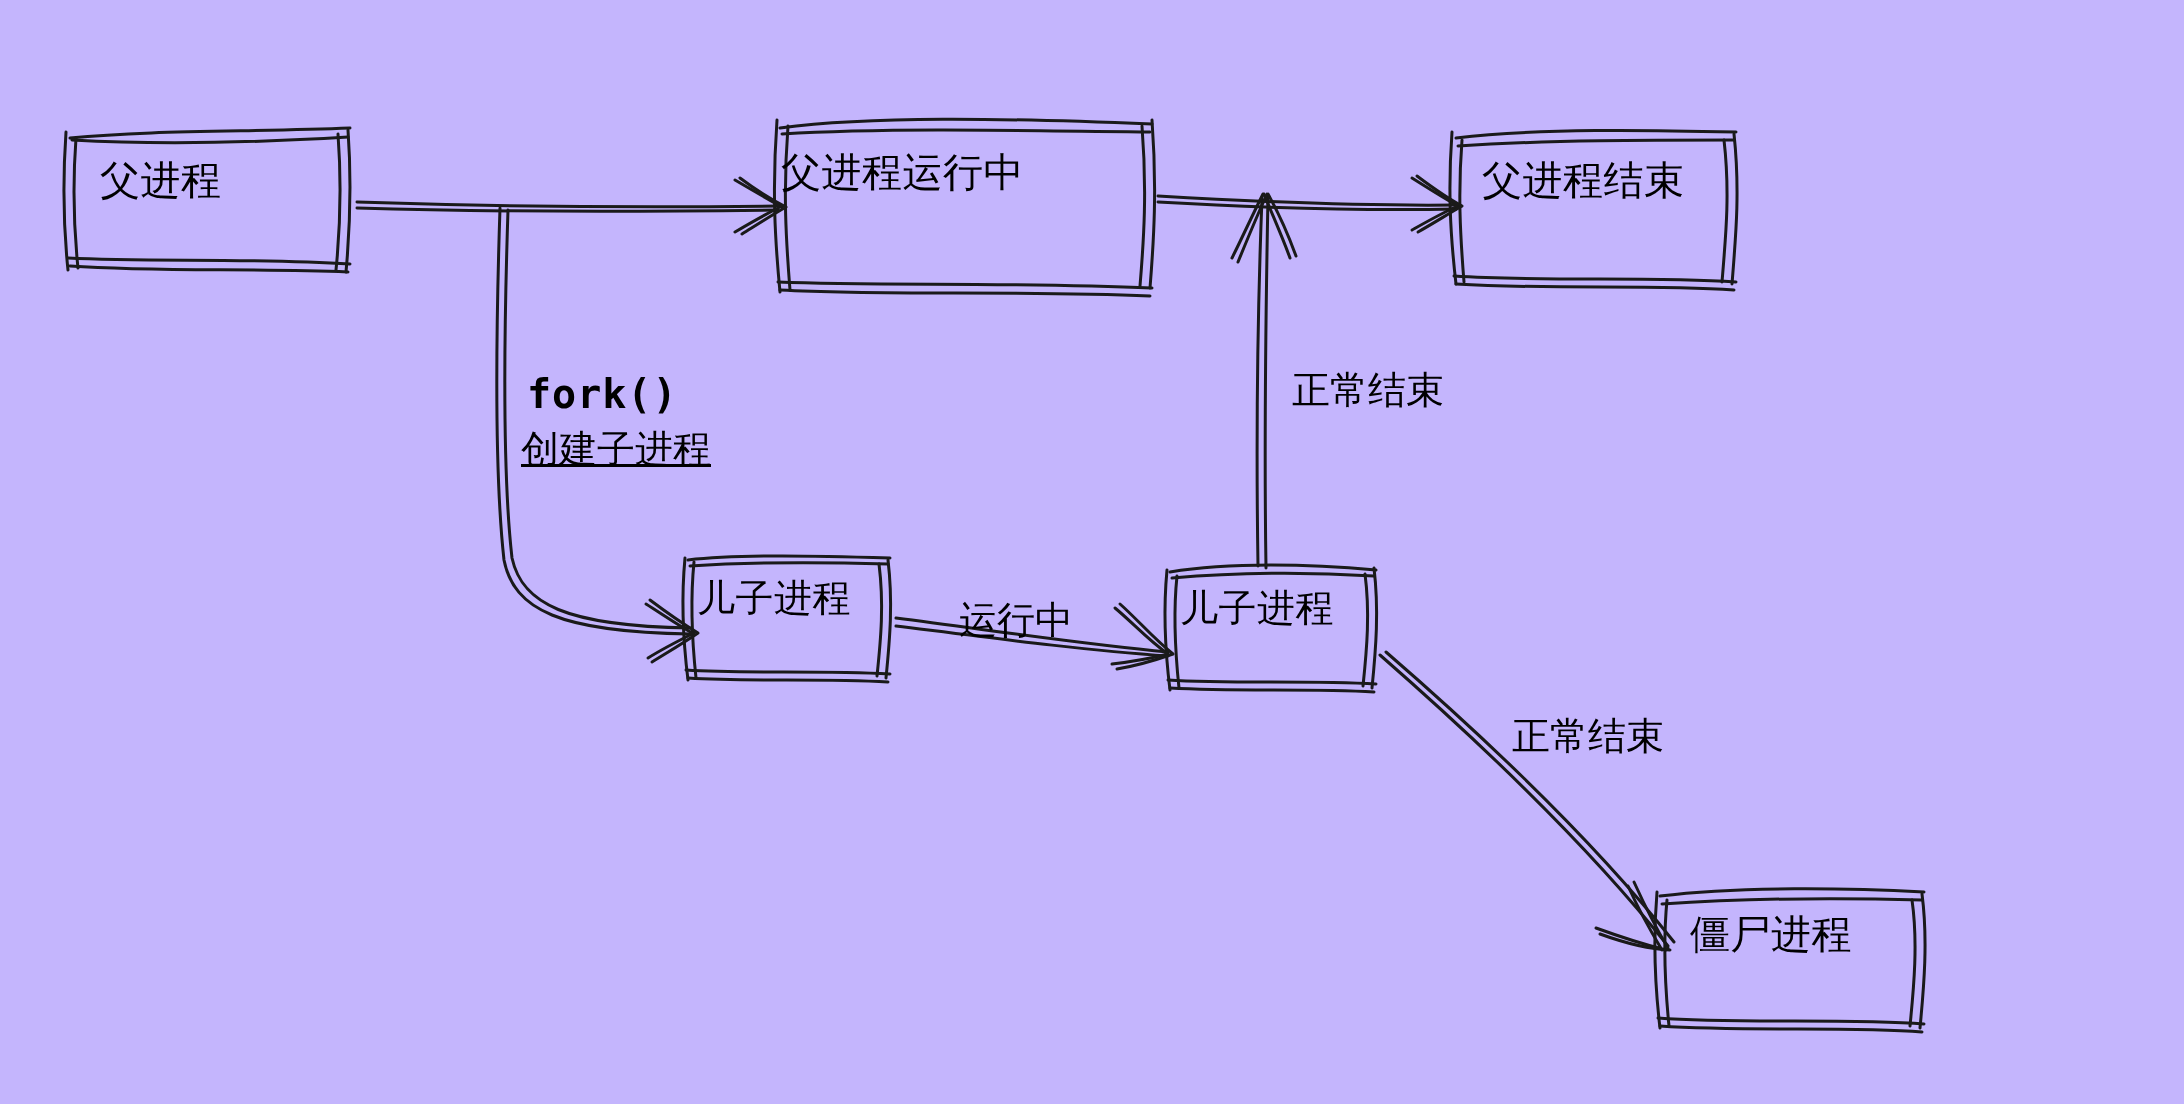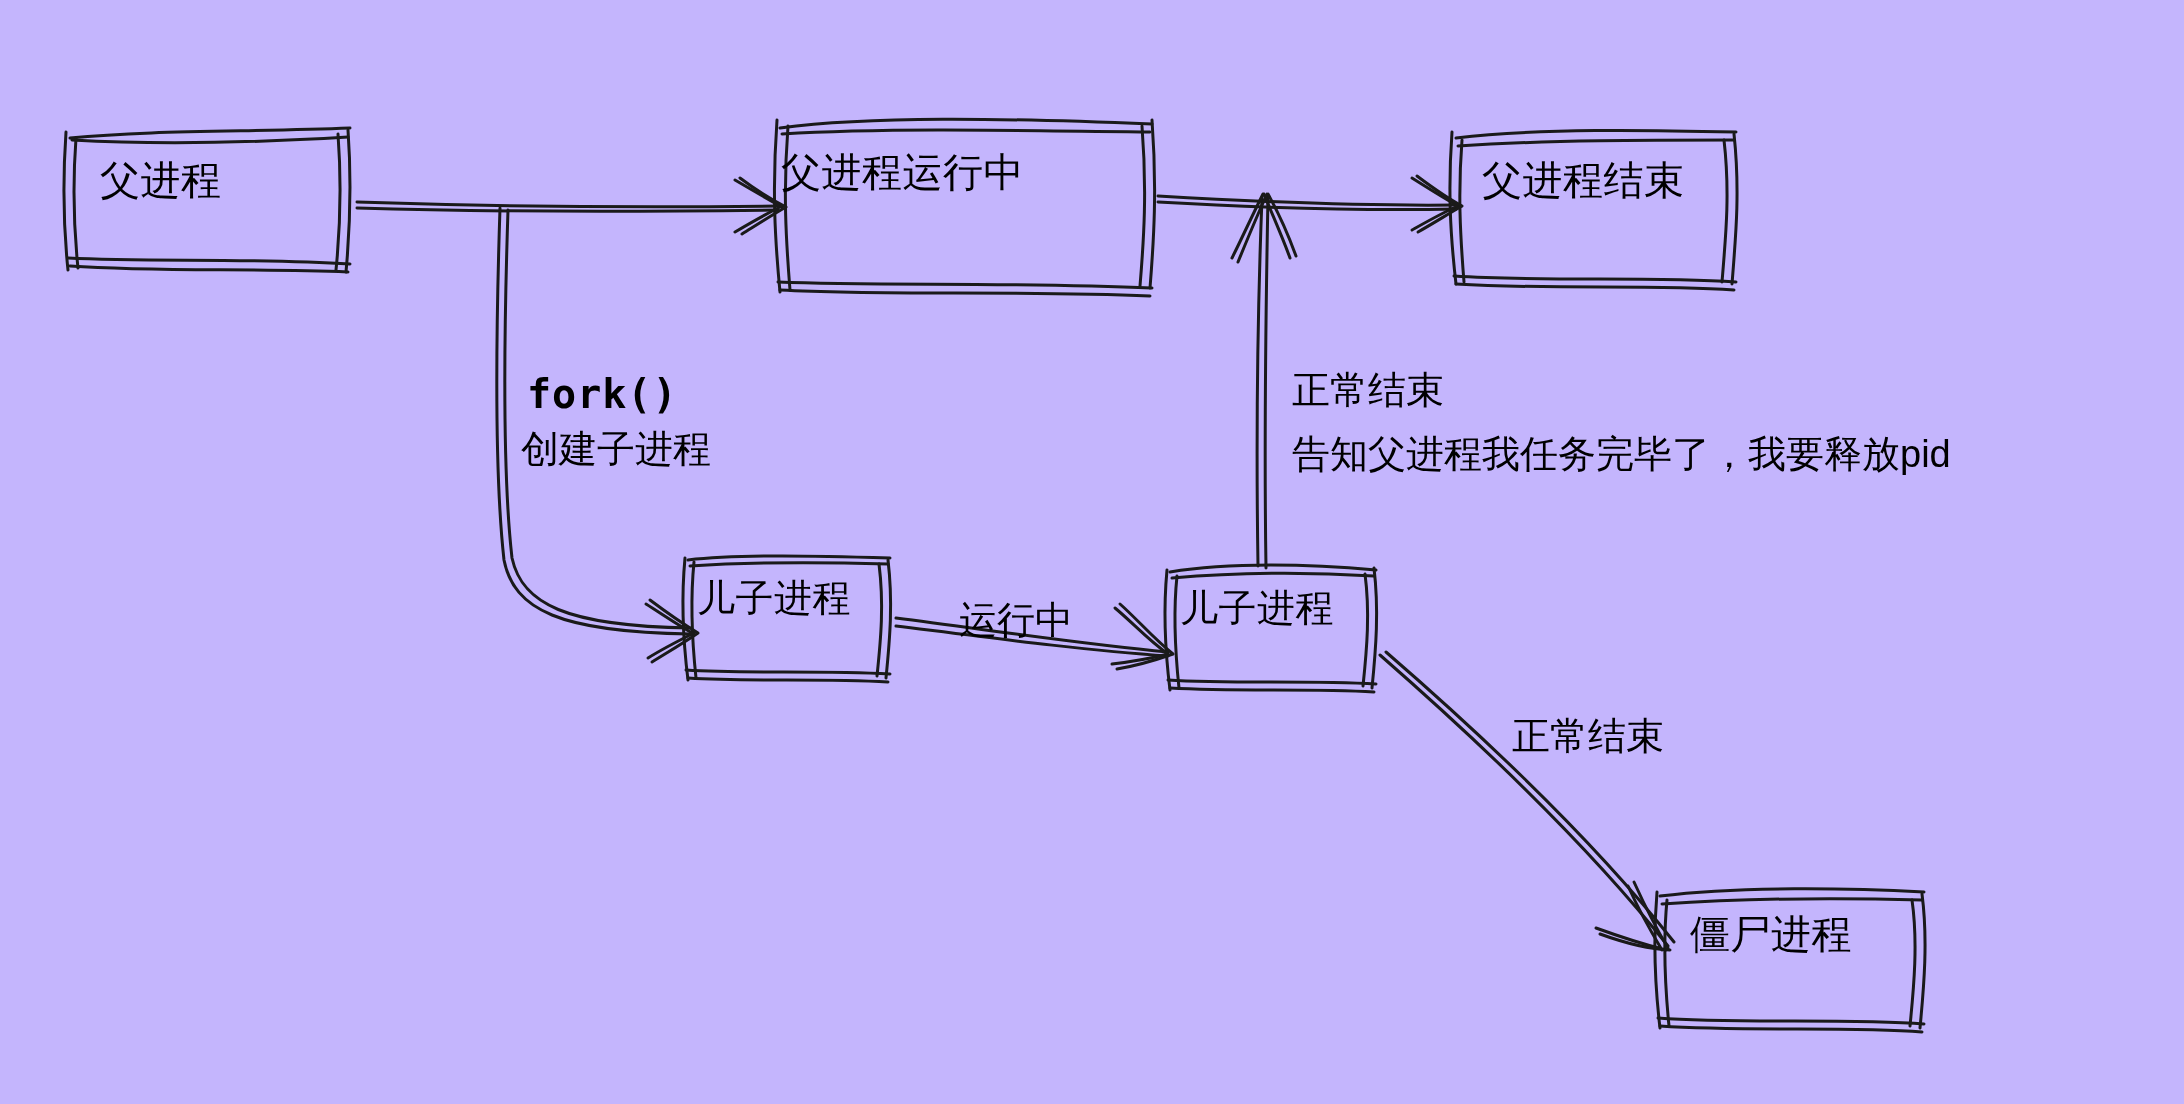--- a/index.html
+++ b/index.html
@@ -146,23 +146,22 @@
   <div class="node-label" style="left:1482px; top:158px;">父进程结束</div>
 
   <div class="node-label" style="left:697px; top:578px; font-size:38px;">儿子进程</div>
 
   <div class="node-label" style="left:1180px; top:588px; font-size:38px;">儿子进程</div>
 
   <div class="node-label" style="left:1690px; top:912px;text-align:center;">僵尸进程</div>
 
   <div class="mono-label" style="left:527px; top:372px;text-align:center;">fork()</div>
 
-  <div class="edge-label" style="left:521px; top:427px;">创建子进程</div>
+  <div class="edge-label" style="left:521px; top:427px;text-decoration:underline;">创建子进程</div>
 
   <div class="edge-label" style="left:959px; top:550px;margin-top:48px;">运行中</div>
 
   <div class="edge-label" style="left:1292px; top:368px;">正常结束</div>
 
-  <div class="edge-label" style="left:1292px; top:432px;">告知父进程我任务完毕了，我要释放pid</div>
 
   <div class="edge-label" style="left:1512px; top:714px;">正常结束</div>
 
 </div>
 
 </body></html>

